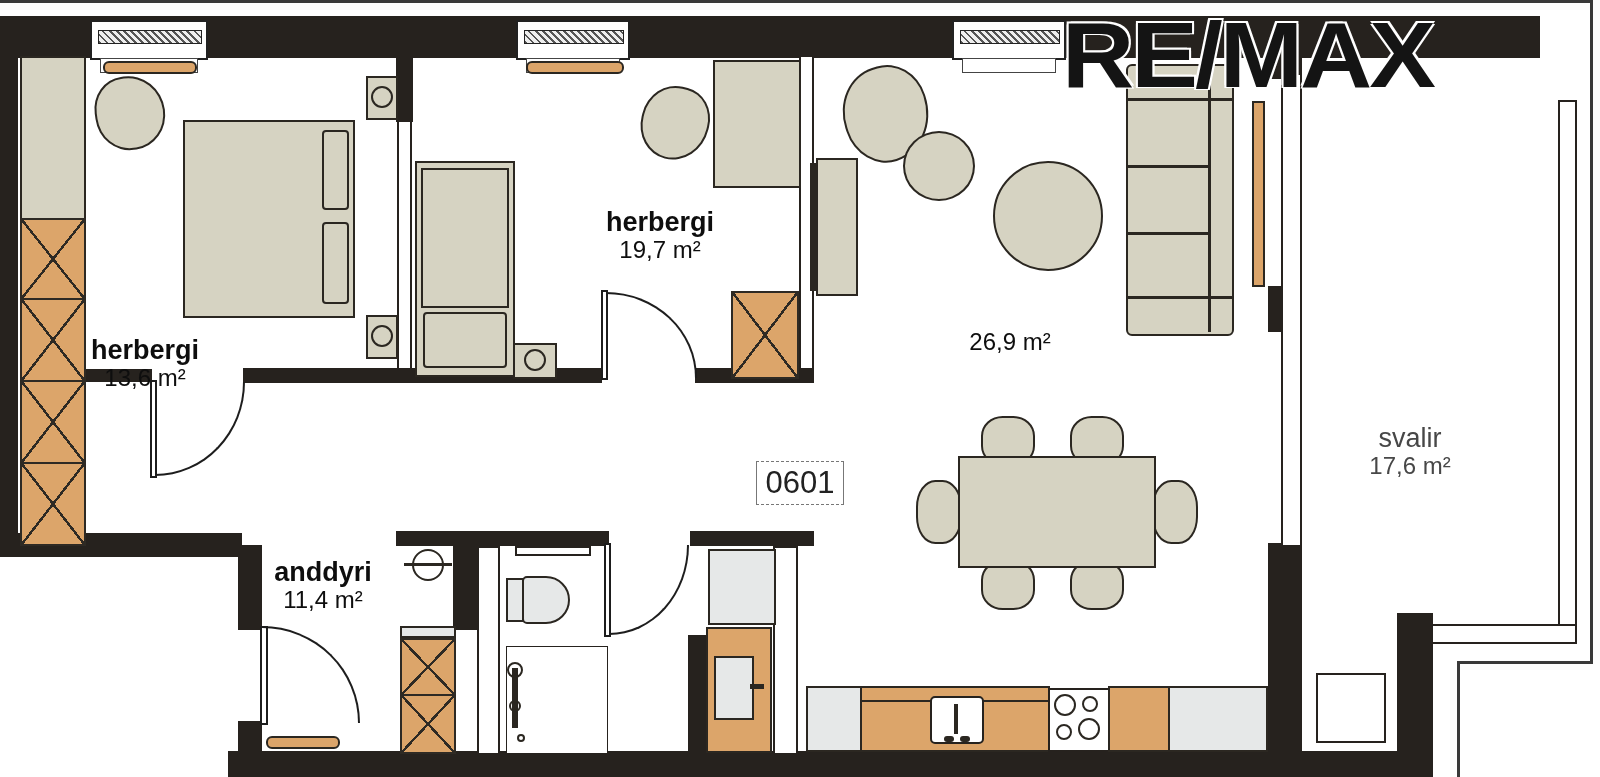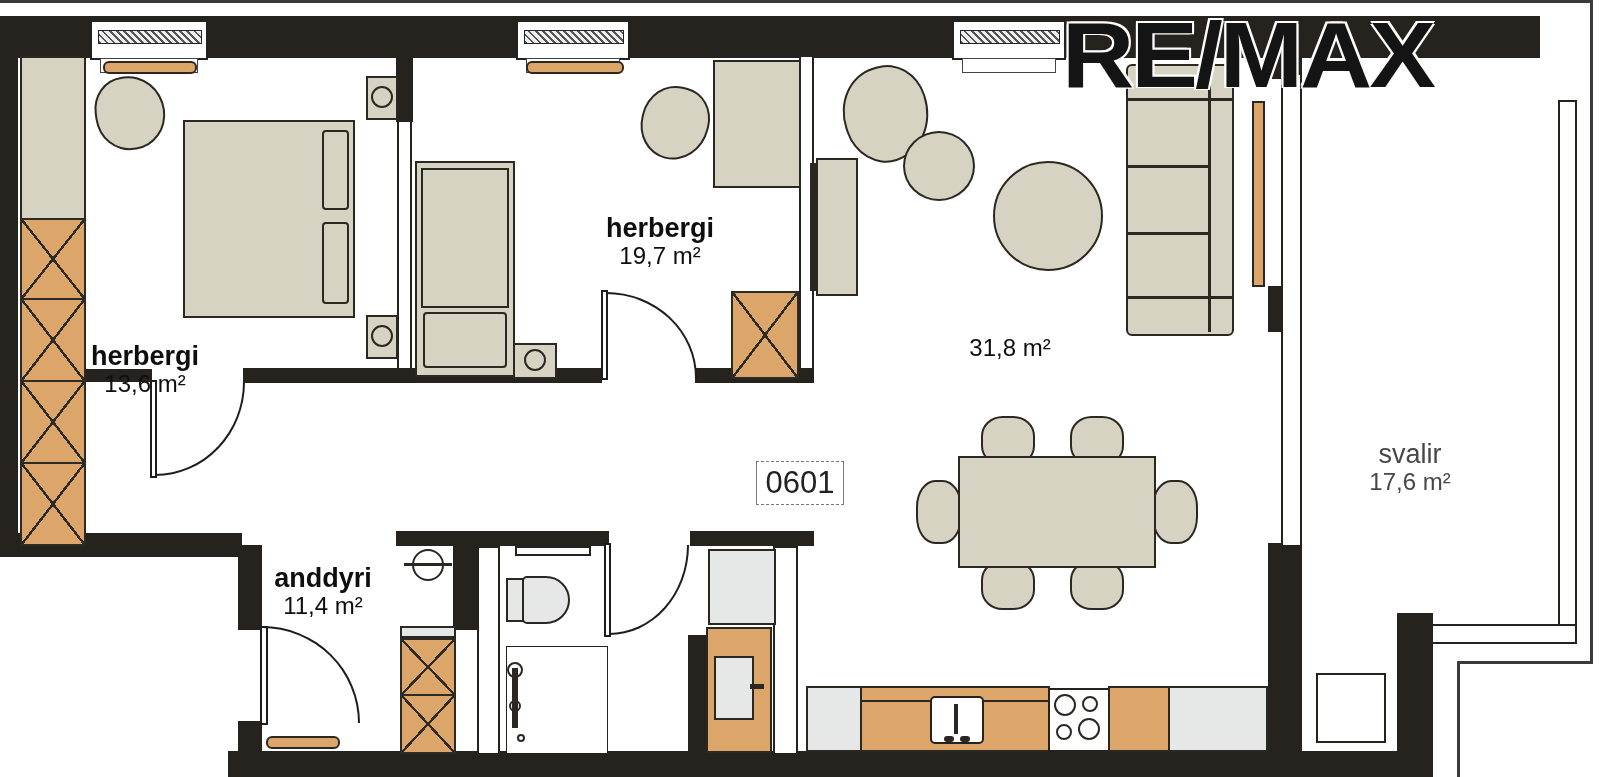--- a/index.html
+++ b/index.html
@@ -19,21 +19,21 @@
   .xcell::before,.xcell::after{content:"";position:absolute;inset:0;}
   .xcell::before{background:linear-gradient(to top right,transparent calc(50% - 1.2px),#2e2a24 calc(50% - 1.2px) calc(50% + 1.2px),transparent calc(50% + 1.2px));}
   .xcell::after{background:linear-gradient(to bottom right,transparent calc(50% - 1.2px),#2e2a24 calc(50% - 1.2px) calc(50% + 1.2px),transparent calc(50% + 1.2px));}
   .window{position:absolute;background:#ffffff;border:2px solid #222;box-sizing:border-box;}
   .whatch{position:absolute;background:repeating-linear-gradient(45deg,#555 0 2px,#eee 2px 5px);border:1px solid #222;}
   .sill{position:absolute;background:#ffffff;border:1px solid #444;box-sizing:border-box;}
   .leaf{position:absolute;background:#ffffff;border:2px solid #1d1d1d;box-sizing:border-box;}
   .arc{position:absolute;box-sizing:border-box;}
   .arc-br{border-right:2.5px solid #1d1d1d;border-bottom:2.5px solid #1d1d1d;border-bottom-right-radius:100%;}
   .arc-tr{border-right:2.5px solid #1d1d1d;border-top:2.5px solid #1d1d1d;border-top-right-radius:100%;}
-  .room-label{position:absolute;text-align:center;color:#0e0e0e;margin-top:6px;}
+  .room-label{position:absolute;text-align:center;color:#0e0e0e;}
   .room-label .nm{display:block;font-weight:bold;font-size:27px;line-height:1.05;}
   .room-label .ar{display:block;font-size:24px;line-height:1.2;}
   .room-label.grey-text{color:#474747;}
   #unit-badge{position:absolute;left:756px;top:461px;width:86px;height:42px;border:1px dashed #777;
               border-left:1px solid #777;border-right:1px solid #777;
               font-size:31px;color:#222;text-align:center;line-height:42px;background:#fff;}
   #watermark{position:absolute;left:1062px;top:2px;width:540px;font-weight:bold;font-size:100px;
              letter-spacing:-3px;color:#141414;z-index:50;
              text-shadow:-2px -2px 0 #fff,2px -2px 0 #fff,-2px 2px 0 #fff,2px 2px 0 #fff;
              transform:scale(1.0,0.92);transform-origin:top left;}
@@ -179,27 +179,27 @@
 
   <div class="room-label" style="left:55px;top:336px;width:180px;">
     <span class="nm">herbergi</span>
     <span class="ar">13,6 m²</span>
   </div>
   <div class="room-label" style="left:565px;top:208px;width:190px;">
     <span class="nm">herbergi</span>
     <span class="ar">19,7 m²</span>
   </div>
   <div class="room-label" style="left:915px;top:328px;width:190px;">
-    <span class="ar">31,8 m²</span>
+    <span class="ar">26,9 m²</span>
   </div>
   <div class="room-label" style="left:248px;top:558px;width:150px;">
     <span class="nm">anddyri</span>
     <span class="ar">11,4 m²</span>
   </div>
-  <div class="room-label grey-text" style="left:1340px;top:434px;width:140px;">
+  <div class="room-label grey-text" style="left:1340px;top:424px;width:140px;">
     <span class="nm" style="font-weight:normal;">svalir</span>
     <span class="ar">17,6 m²</span>
   </div>
 
   <div id="unit-badge">0601</div>
 
   <div id="watermark">RE/MAX</div>
 
 </div>
 

